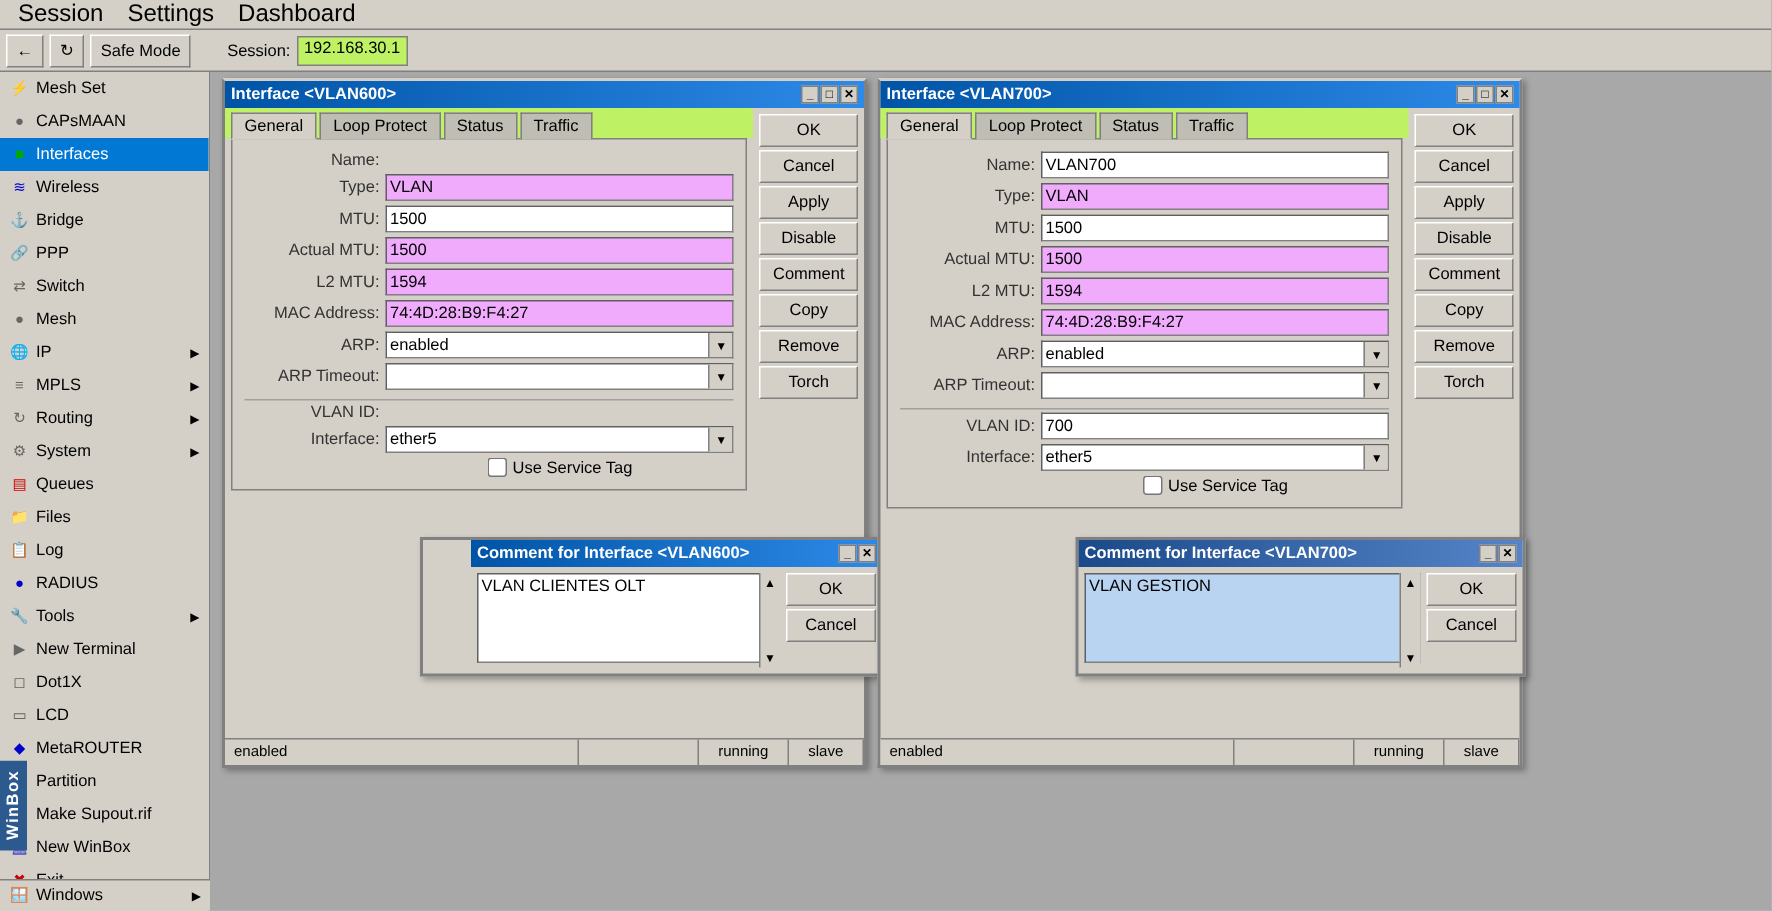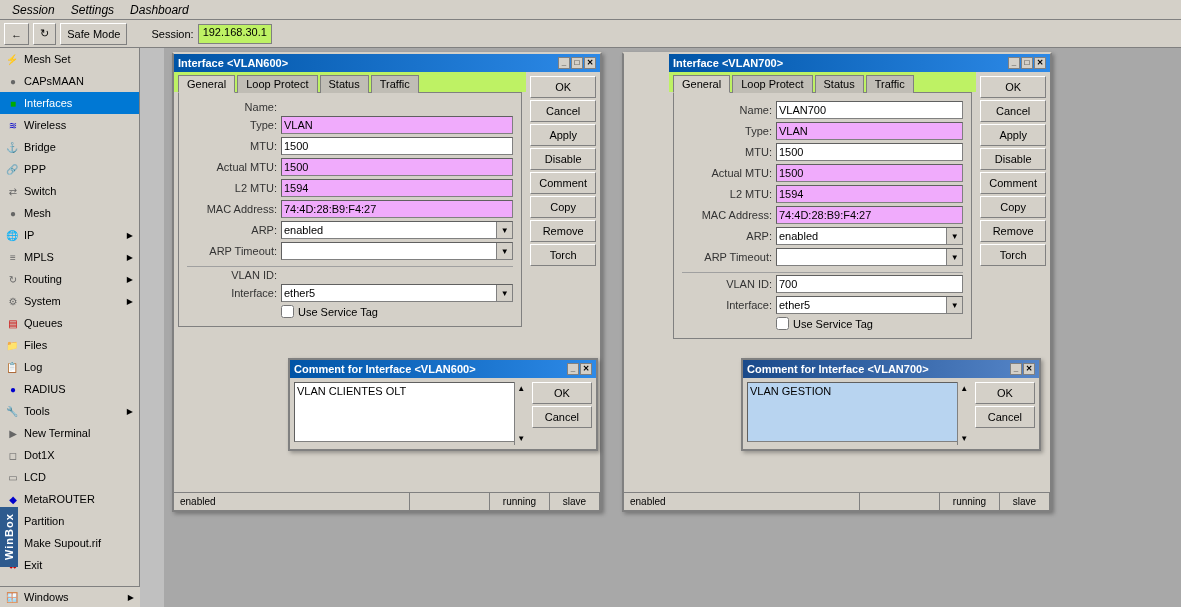--- a/index.html
+++ b/index.html
@@ -17,22 +17,21 @@
       background: #d4d0c8;
       border-bottom: 1px solid #808080;
       height: 20px;
       display: flex;
       align-items: center;
       padding: 0 4px;
     }
     .menu-item {
       padding: 2px 8px;
       cursor: pointer;
-      font-size: 12px;
-      font-style: italic;
+      font-size: 16px;
     }
 
     
     .toolbar {
       background: #d4d0c8;
       border-bottom: 1px solid #808080;
       height: 28px;
       display: flex;
       align-items: center;
       padding: 2px 4px;
@@ -121,21 +120,20 @@
       align-items: center;
       justify-content: center;
     }
 
     
     .content-area {
       flex: 1;
       background: #a8a8a8;
       position: relative;
       overflow: hidden;
-      margin-left: 24px;
     }
 
     
     .window {
       position: absolute;
       background: #d4d0c8;
       border: 2px solid #808080;
       border-top: 2px solid #d4d0c8;
       box-shadow: 2px 2px 4px rgba(0,0,0,0.3);
     }
@@ -253,20 +251,21 @@
       font-size: 8px;
       cursor: pointer;
       flex-shrink: 0;
     }
     .checkbox-row {
       display: flex;
       align-items: center;
       gap: 4px;
       margin-left: 94px;
       margin-top: 2px;
+      justify-content: center;
     }
     .checkbox-row input { cursor: pointer; }
     .checkbox-row label { font-size: 11px; cursor: pointer; }
 
     
     .side-btns {
       display: flex;
       flex-direction: column;
       gap: 2px;
       padding: 4px;
@@ -478,20 +477,24 @@
       <span class="sidebar-icon icon-blue">◆</span>
       <span>MetaROUTER</span>
     </div>
     <div class="sidebar-item">
       <span class="sidebar-icon icon-gray">▪</span>
       <span>Partition</span>
     </div>
     <div class="sidebar-item">
       <span class="sidebar-icon icon-orange">▲</span>
       <span>Make Supout.rif</span>
+    </div>
+    <div class="sidebar-item">
+      <span class="sidebar-icon icon-blue">🖥</span>
+      <span>New WinBox</span>
     </div>
     <div class="sidebar-item">
       <span class="sidebar-icon icon-red">✖</span>
       <span>Exit</span>
     </div>
 
     <div style="height:28px;"></div>
     <div style="position:absolute;bottom:0;width:140px;border-top:1px solid #808080;background:#d4d0c8;display:flex;align-items:center;padding:3px 6px;cursor:pointer;font-size:11px;gap:4px;">
       <span class="sidebar-icon icon-blue">🪟</span>
       <span>Windows</span>
@@ -588,21 +591,21 @@
       </div>
 
       <div class="status-bar" style="position:absolute;bottom:0;left:0;right:0;">
         <div class="status-segment">enabled</div>
         <div class="status-segment"></div>
         <div class="status-segment">running</div>
         <div class="status-segment">slave</div>
       </div>
     </div>
 
-    <div class="comment-dialog" style="left:124px; top:310px; width:310px;">
+    <div class="comment-dialog" style="left:140px; top:310px; width:310px;padding-left:32px;">
       <div class="comment-titlebar">
         <span>Comment for Interface &lt;VLAN600&gt;</span>
         <div style="display:flex;gap:1px;">
           <div class="win-btn">_</div>
           <div class="win-btn">✕</div>
         </div>
       </div>
       <div class="comment-body">
         <div style="position:relative;flex:1;">
           <textarea class="comment-textarea" style="width: 100%;">VLAN CLIENTES OLT</textarea>
@@ -611,21 +614,21 @@
             <span style="font-size:8px;">▼</span>
           </div>
         </div>
         <div class="comment-btns">
           <button class="comment-btn">OK</button>
           <button class="comment-btn">Cancel</button>
         </div>
       </div>
     </div>
 
-    <div class="window" style="left:458px; top:4px; width:430px; height:460px;padding-left:45px;">
+    <div class="window" style="left:445px; top:4px; width:430px; height:460px;">
       <div class="window-titlebar">
         <span>Interface &lt;VLAN700&gt;</span>
         <div class="window-titlebar-btns">
           <div class="win-btn">_</div>
           <div class="win-btn">□</div>
           <div class="win-btn">✕</div>
         </div>
       </div>
       <div class="window-body">
         <div class="window-main">

